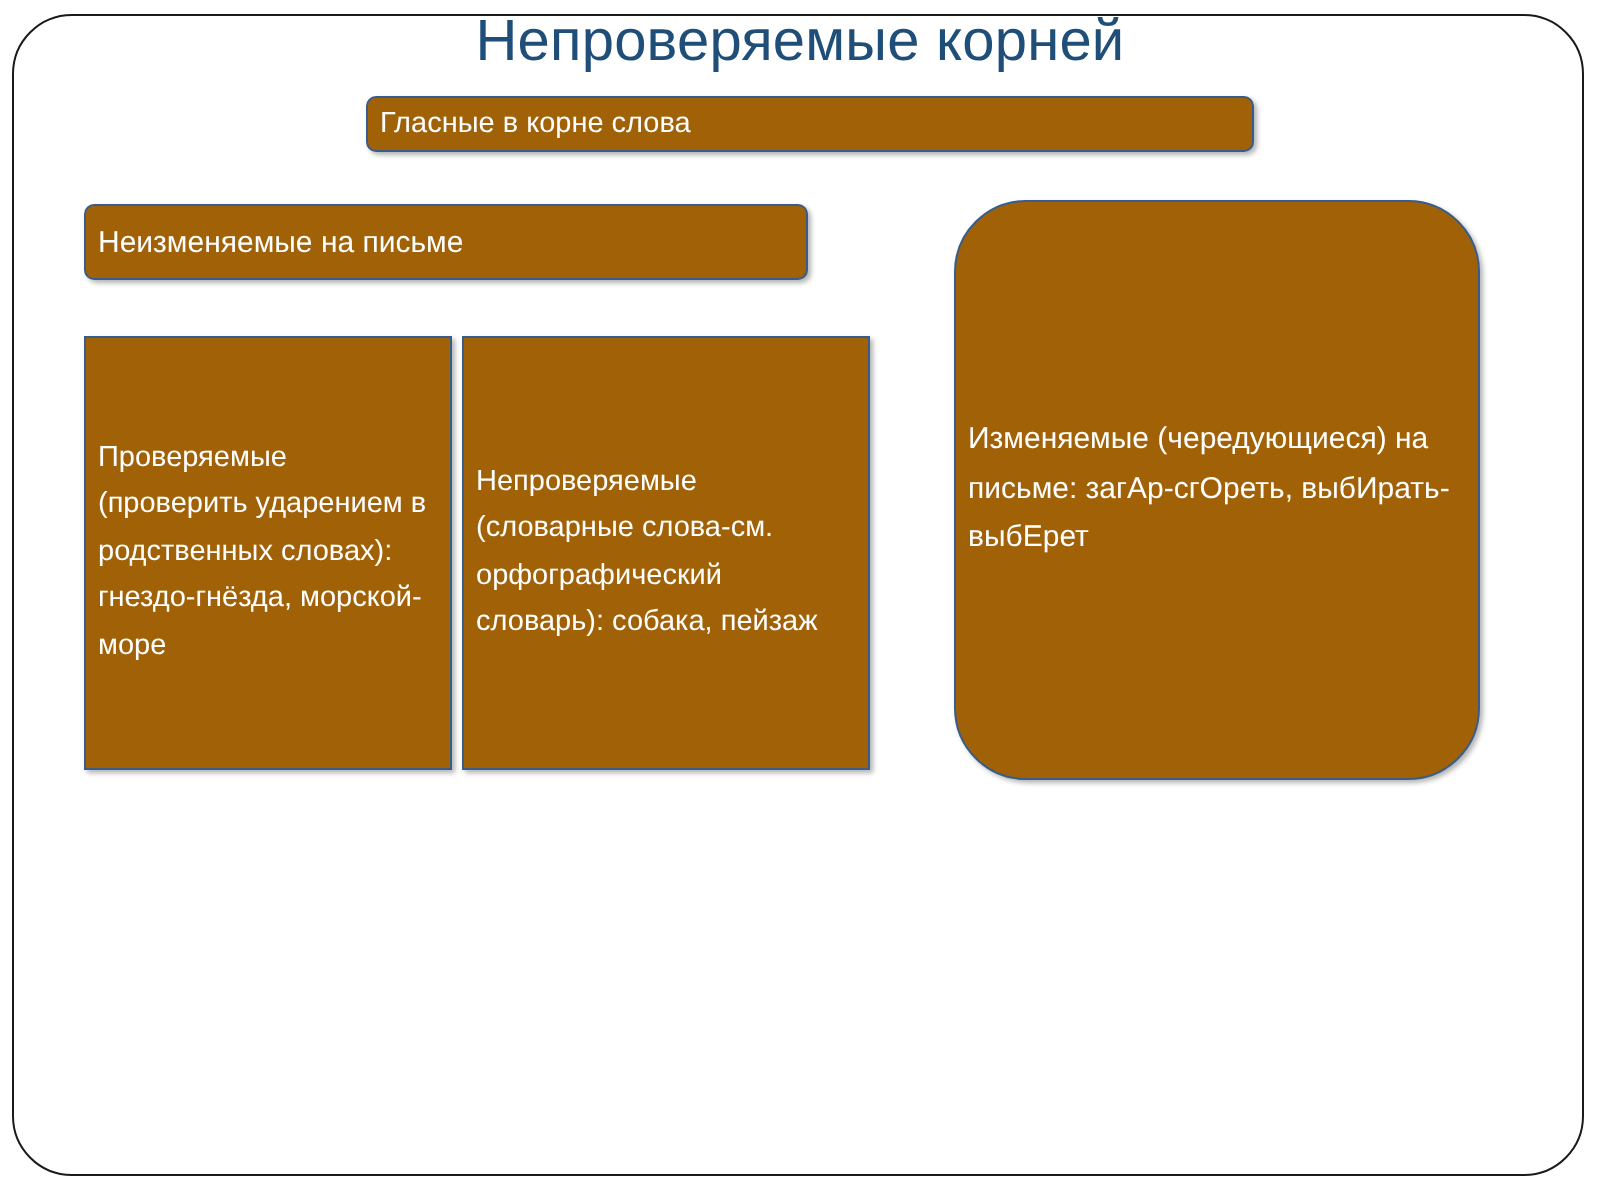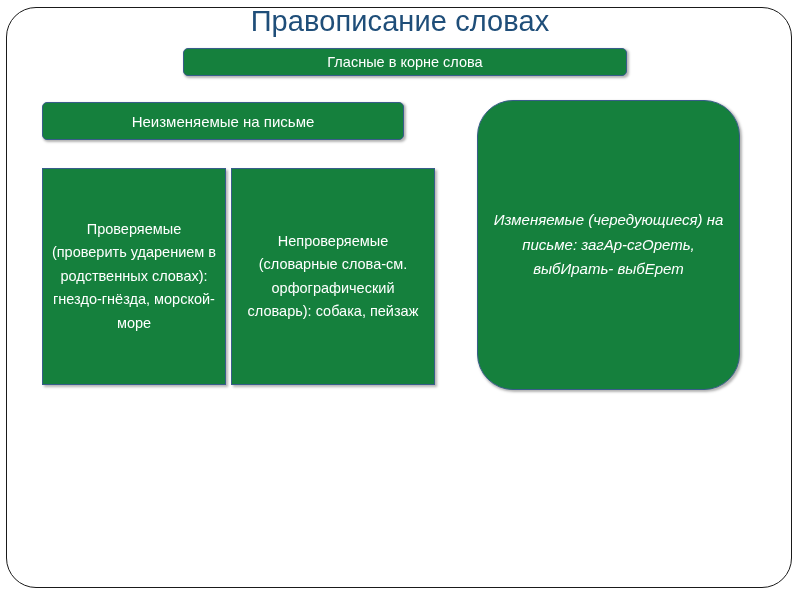--- a/index.html
+++ b/index.html
@@ -47,27 +47,26 @@
     color: #1f4e79;
     font-weight: normal;
     letter-spacing: 0.1px;
     white-space: nowrap;
   }
 
   
   .shape {
     position: absolute;
     box-sizing: border-box;
-    background: #15803d;
+    background: #a16207;
     border: 1.6px solid #385d8a;
     color: #ffffff;
     display: flex;
     align-items: center;
     justify-content: center;
-    text-align: center;
     box-shadow: 1.5px 1.5px 2.5px rgba(0, 0, 0, 0.30);
   }
 
   .shape-text {
     display: block;
     width: 100%;
     padding: 0 6px;
     box-sizing: border-box;
     white-space: pre-line;
   }
@@ -118,31 +117,30 @@
 
   
   #box-alternating {
     left: 477px;
     top: 100px;
     width: 263px;
     height: 290px;
     border-radius: 36px;
     font-size: 15px;
     line-height: 24.5px;
-    font-style: italic;
   }
 </style>
 </head>
 <body>
 
 <div id="slide">
 
   <div class="slide-frame"></div>
 
-  <div class="slide-title">Правописание словах</div>
+  <div class="slide-title">Непроверяемые корней</div>
 
   <div class="shape" id="banner-vowels">
     <span class="shape-text">Гласные в корне слова</span>
   </div>
 
   <div class="shape" id="banner-unchangeable">
     <span class="shape-text">Неизменяемые на письме</span>
   </div>
 
   <div class="shape" id="box-checkable">

